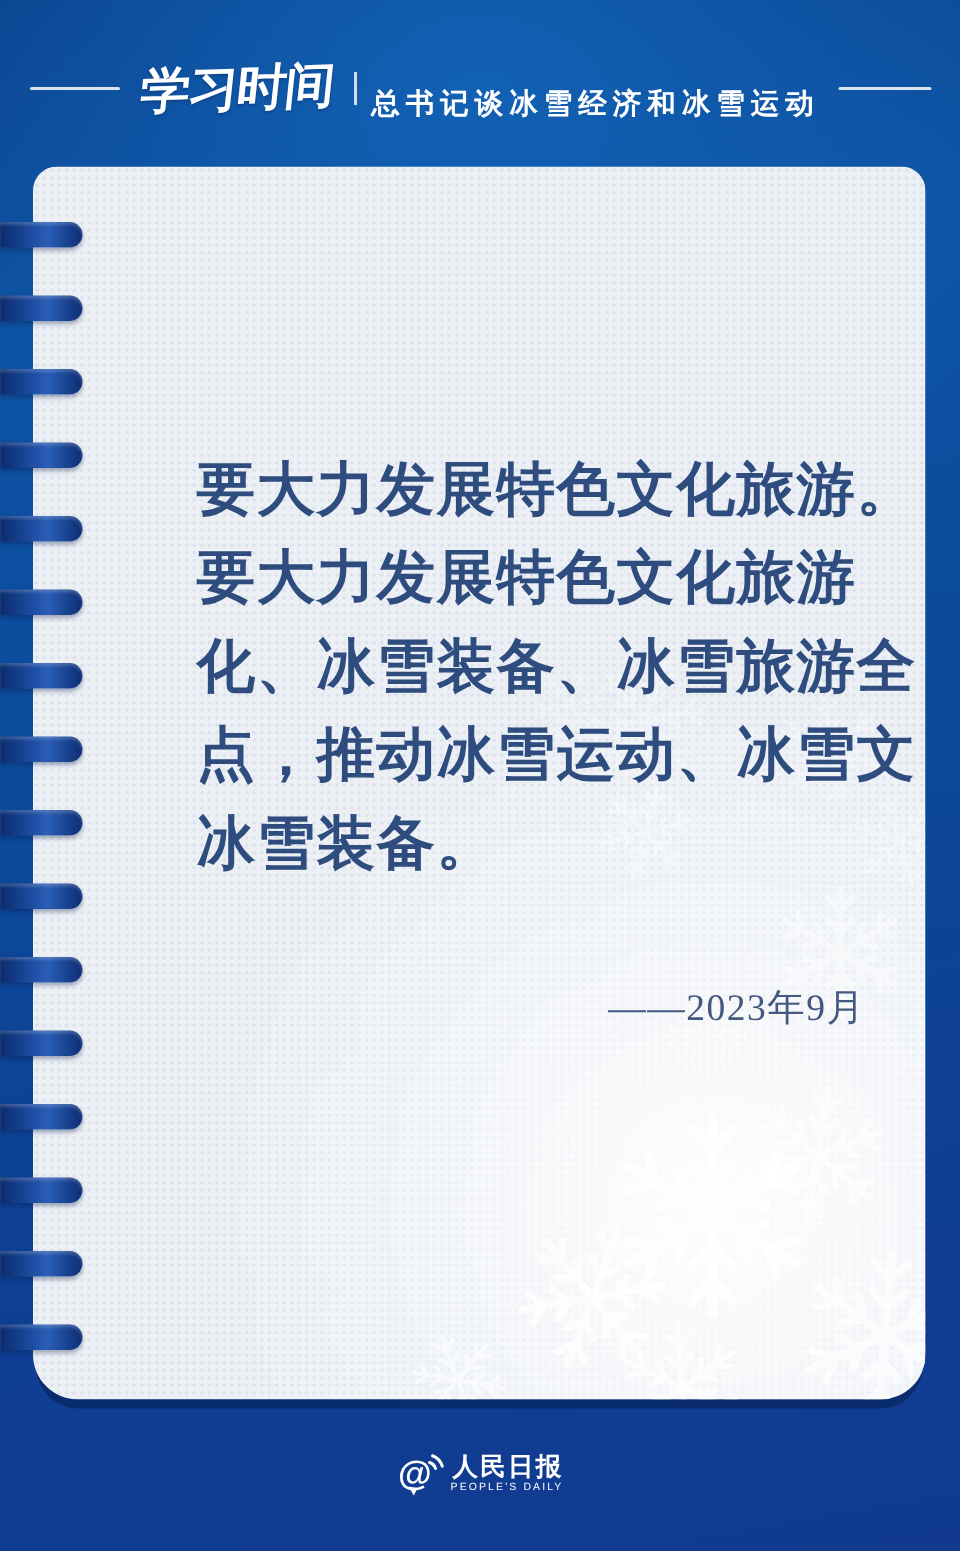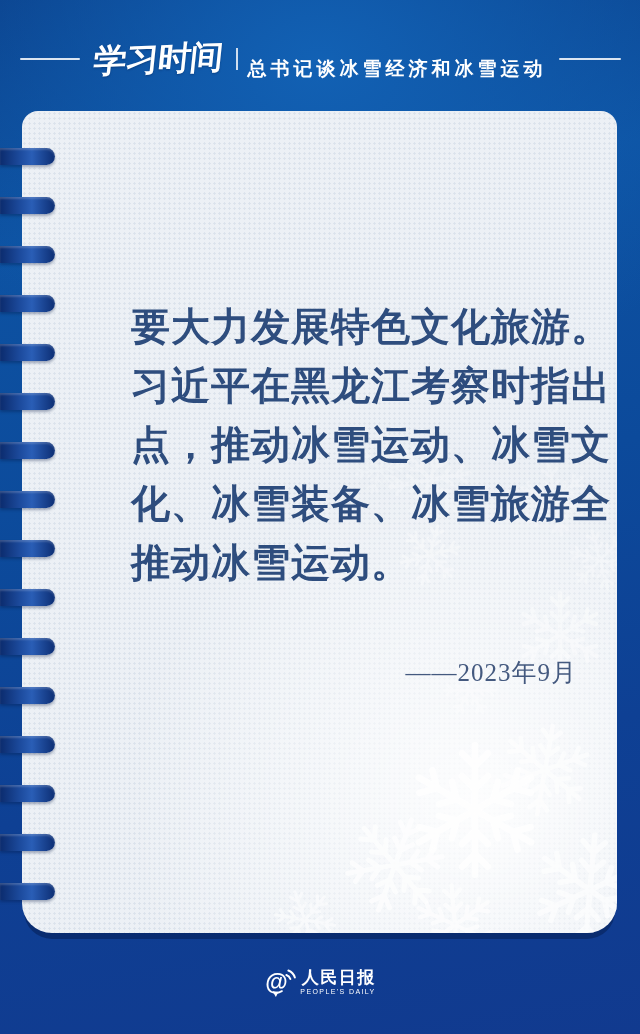--- a/index.html
+++ b/index.html
@@ -109,24 +109,24 @@
     <use href="#flake" transform="translate(523 659) scale(1.12) rotate(10)" opacity="0.60"></use>
     <use href="#flake" transform="translate(453 699) scale(1.62) rotate(0)" opacity="0.80"></use>
     <use href="#flake" transform="translate(373 754) scale(1.2) rotate(20)" opacity="0.70"></use>
     <use href="#flake" transform="translate(568 779) scale(1.38) rotate(5)" opacity="0.60"></use>
     <use href="#flake" transform="translate(283 809) scale(0.75) rotate(40)" opacity="0.50"></use>
     <use href="#flake" transform="translate(433 814) scale(1.0) rotate(55)" opacity="0.65"></use>
   </svg>
 
   <div class="quote">
     <div>要大力发展特色文化旅游。</div>
-    <div>习近平在黑龙江考察时指出</div>
+    <div>要大力发展特色文化旅游</div>
+    <div>化、冰雪装备、冰雪旅游全</div>
     <div>点，推动冰雪运动、冰雪文</div>
-    <div>化、冰雪装备、冰雪旅游全</div>
-    <div>推动冰雪运动。</div>
+    <div>冰雪装备。</div>
   </div>
 
   <div class="attribution">
     <div>——2023年9月</div>
   </div>
 </div>
 
 <div class="tabs">
   <div class="tab" style="top:148px"></div>
   <div class="tab" style="top:197px"></div>

